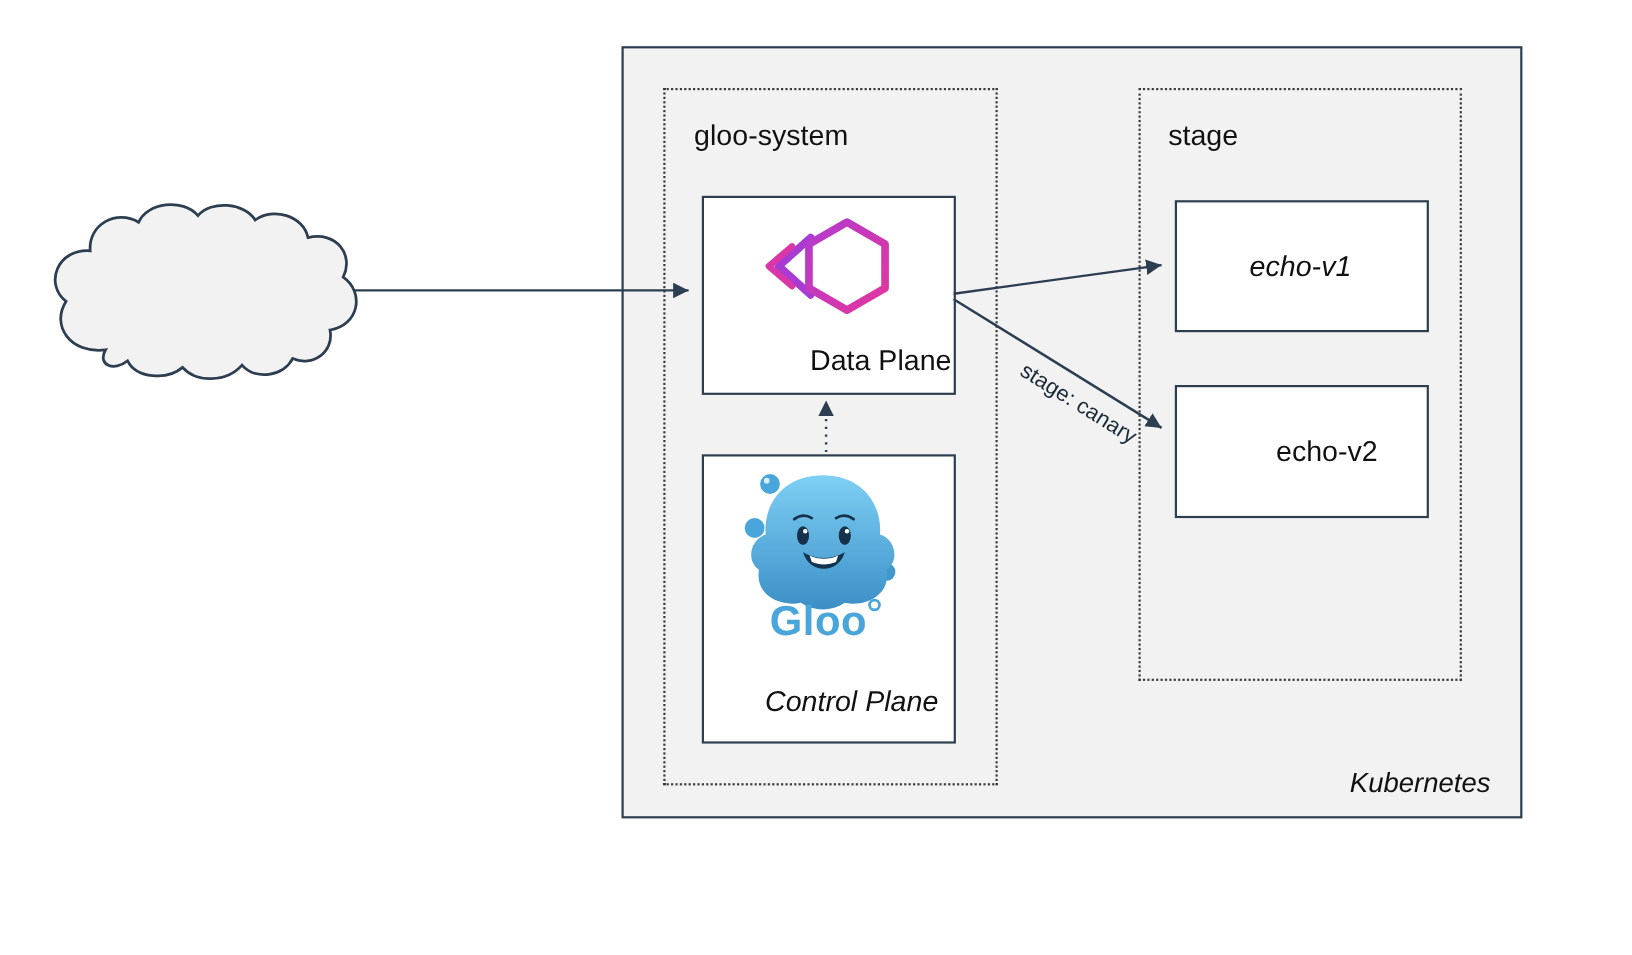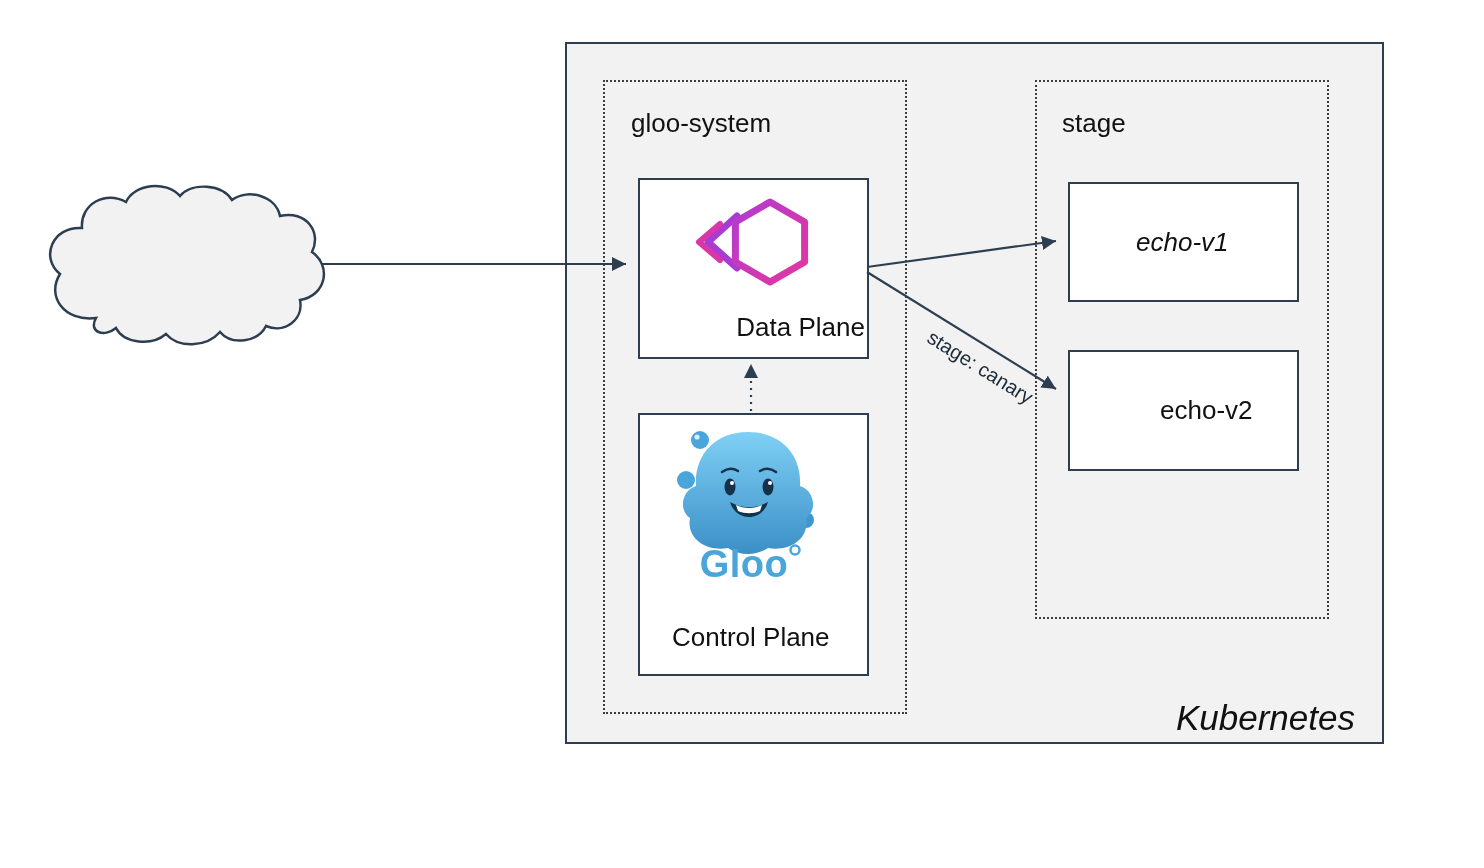--- a/index.html
+++ b/index.html
@@ -46,25 +46,25 @@
   .label { z-index: 10; white-space: nowrap; }
   .users-label {
     left: 60px; top: 246px; width: 250px;
     text-align: center; font-size: 34px; color: #111;
   }
   .ns-label { font-size: 26px; color: #111; }
   .ns-label-gloo { left: 631px; top: 108px; }
   .ns-label-echo { left: 1062px; top: 108px; }
   .k8s-label {
     left: 1145px; top: 698px; width: 210px;
-    text-align: right; font-size: 35px; font-style: italic; color: #111;
+    text-align: right; font-size: 25px; font-style: italic; color: #111;
   }
   .node-label { font-size: 26px; color: #111; }
   .lbl-dataplane    { left: 638px; top: 312px; width: 227px; text-align: right; }
-  .lbl-controlplane { left: 672px; top: 622px; width: 227px; text-align: left; }
+  .lbl-controlplane { left: 626px; top: 622px; width: 227px; text-align: right; font-style: italic; }
   .lbl-echo-v1      { left: 1136px; top: 227px; font-style: italic; }
   .lbl-echo-v2      { left: 1120px; top: 395px; margin-left: 40px; }
 
   .canary-label {
     left: 900px; top: 356px; width: 160px;
     text-align: center;
     font-size: 20px; color: #1b2a38;
     transform: rotate(32deg);
     transform-origin: center center;
     z-index: 12;

